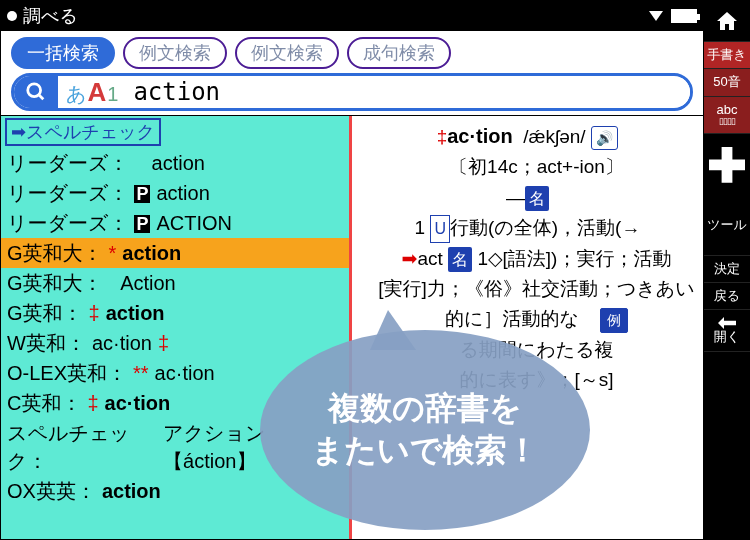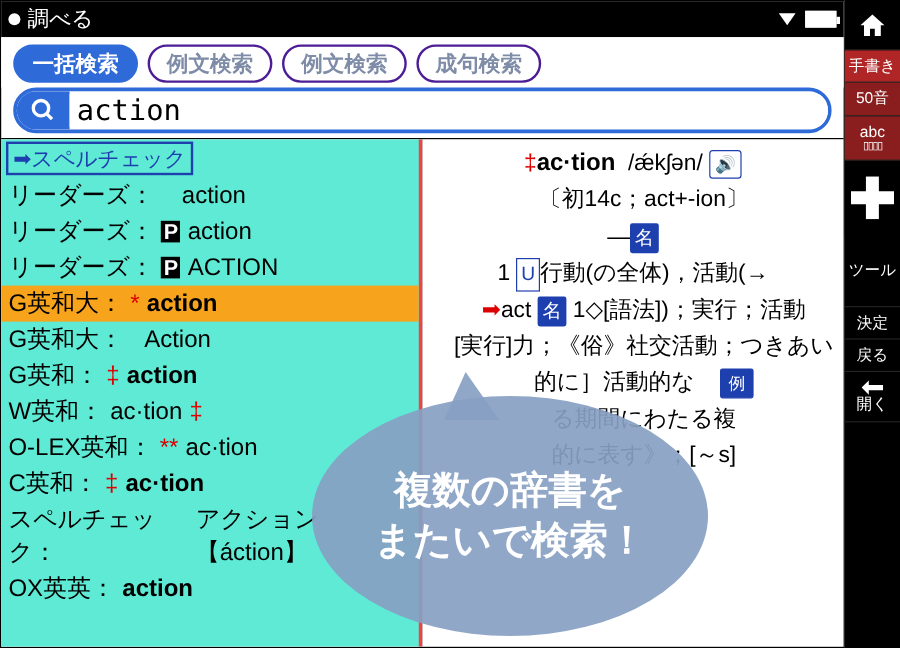--- a/index.html
+++ b/index.html
@@ -44,21 +44,21 @@
   width:26px; height:14px; border:2px solid #fff; position:relative; background:#fff;
 }
 .battery::after {
   content:""; position:absolute; right:-5px; top:3px; width:3px; height:6px; background:#fff;
 }
 .tabbar {
   display:flex; gap:8px; padding:6px 10px 4px; background:#fff;
 }
 .tab {
   border:2px solid #4c1d95; color:#7f8ca8; border-radius:16px;
-  padding:2px 14px; font-size:18px;font-weight:bold;
+  padding:2px 14px; font-size:18px;
 }
 .tab.active {
   background:#2f6bd8; color:#fff; border-color:#2f6bd8;
 }
 .searchbar {
   display:flex; align-items:center; margin:0 10px 4px; height:38px;
   border:3px solid #2f6bd8; border-radius:20px; overflow:hidden;
 }
 .searchbar .mag {
   background:#2f6bd8; color:#fff; width:44px; height:100%;
@@ -152,20 +152,23 @@
       <div class="tab">例文検索</div>
       <div class="tab">成句検索</div>
     </div>
 
     <div class="searchbar">
       <div class="mag">
         <svg width="22" height="22" viewBox="0 0 24 24" fill="none" stroke="#fff" stroke-width="3">
             <circle cx="10" cy="10" r="7"></circle>
             <line x1="20" y1="20" x2="15" y2="15"></line>
           </svg>
+      </div>
+      <div class="modes">
+        <span class="hira">あ</span><span class="A">A</span><span class="one">1</span>
       </div>
       <input type="text" value="action" style="">
     </div>
 
     <div class="content">
       <div class="left">
         <span class="spell">➡スペルチェック</span>
         <div class="row"><span>リーダーズ：</span>&nbsp;&nbsp;<span>action</span></div>
         <div class="row">
             <span>リーダーズ：</span>

